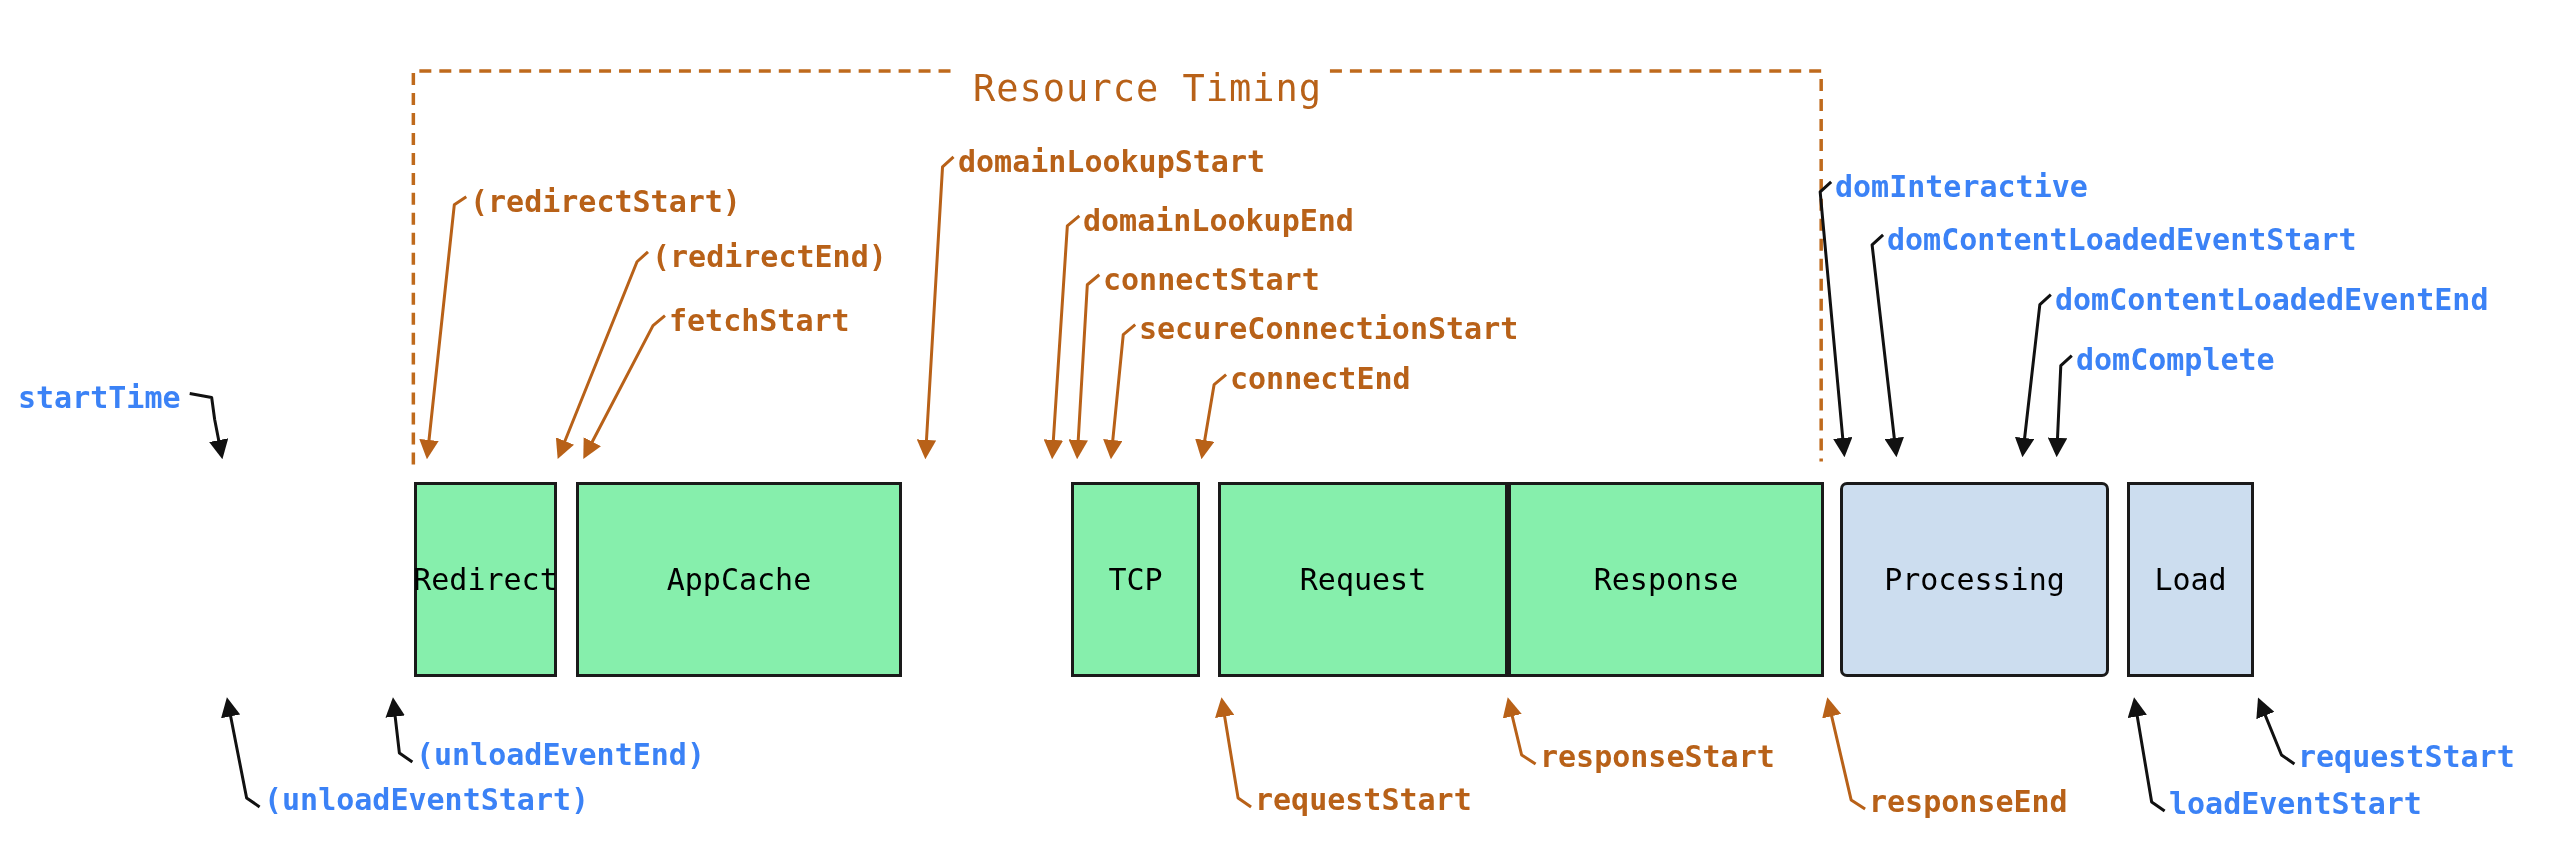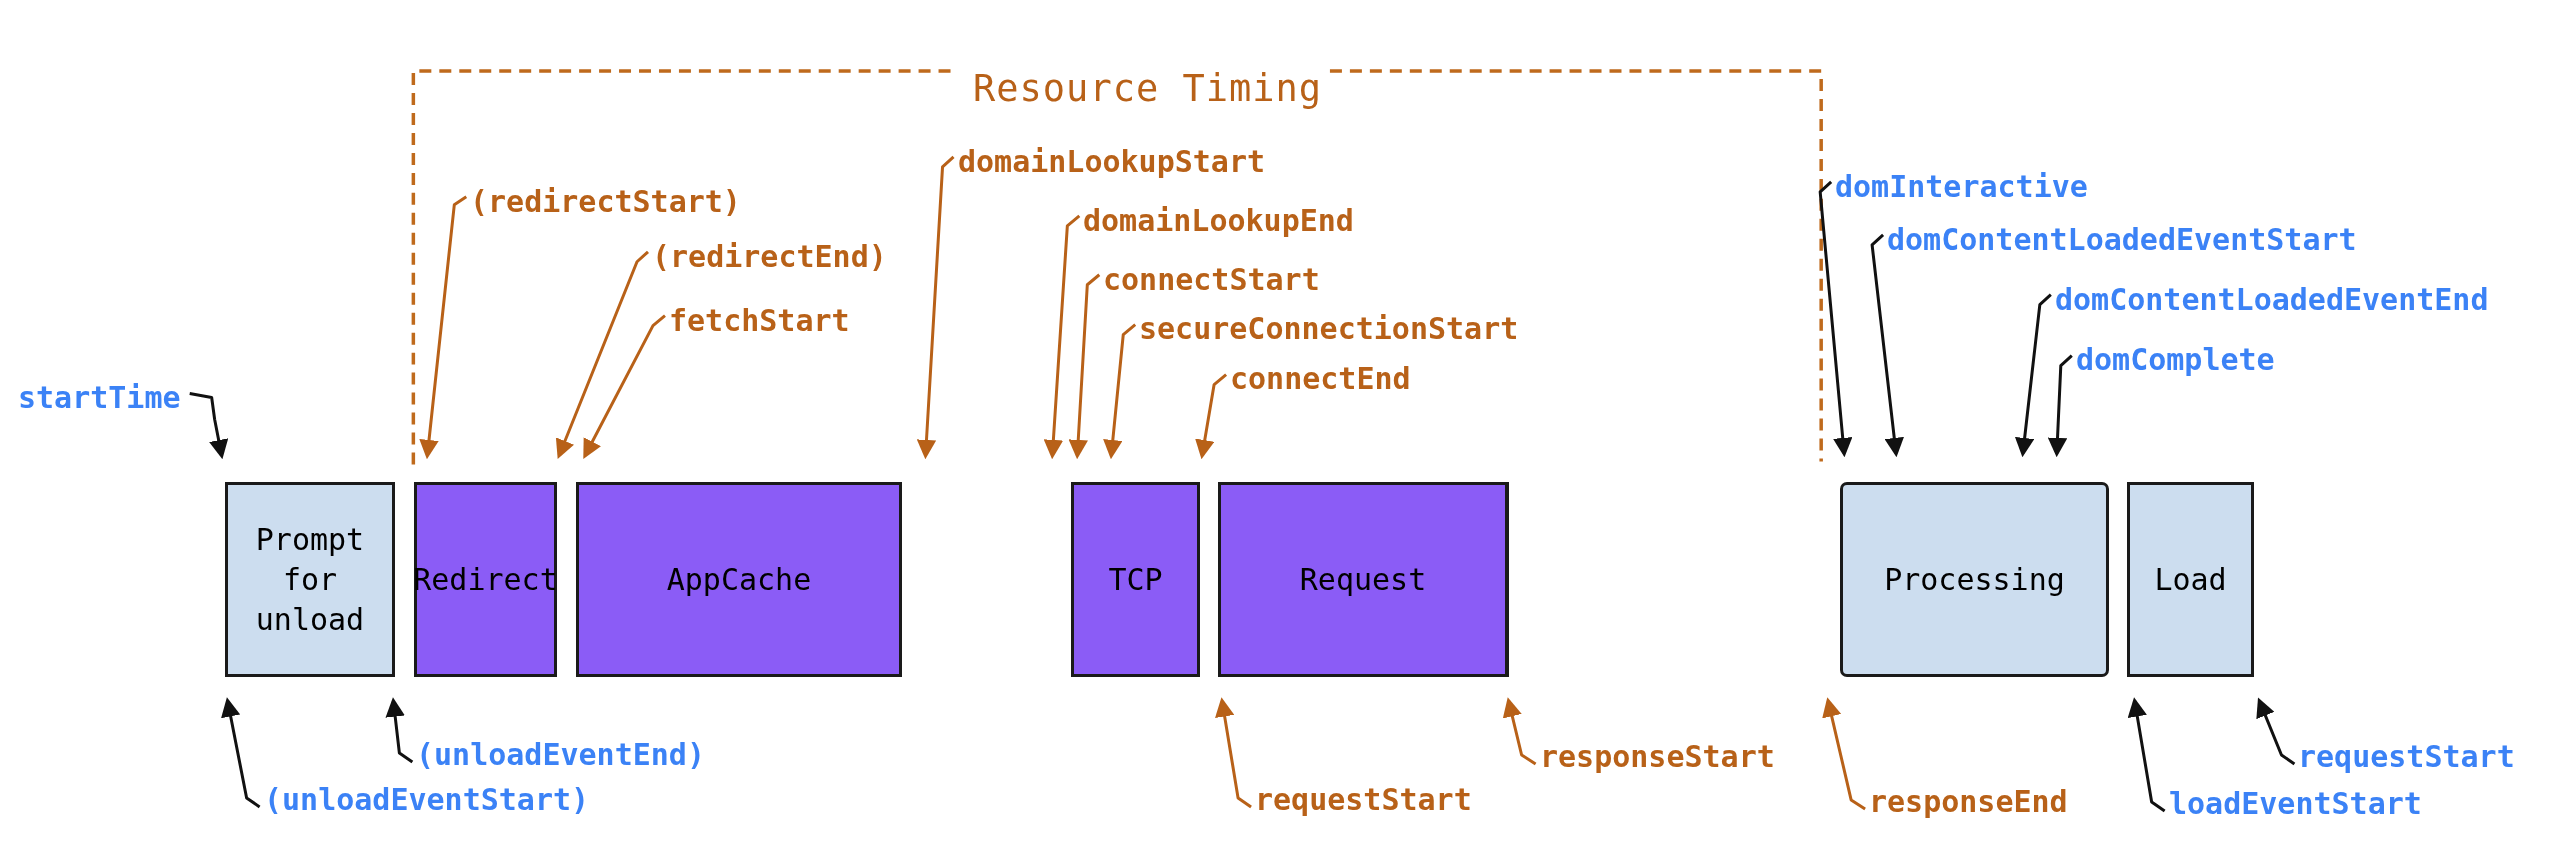--- a/index.html
+++ b/index.html
@@ -6,21 +6,21 @@
   #stage{
     position:relative;width:2576px;height:867px;background:#ffffff;overflow:hidden;
     font-family:"DejaVu Sans Mono","Liberation Mono",monospace;
   }
   #overlay{position:absolute;left:0;top:0;width:2576px;height:867px;}
   .box{
     position:absolute;top:482px;height:195px;box-sizing:border-box;
     border:3px solid #1a1a1a;display:flex;align-items:center;justify-content:center;
     text-align:center;font-size:30px;line-height:40px;color:#000;white-space:pre-line;
   }
-  .box.yellow{background:#8b5cf6;}
+  .box.yellow{background:#86efac;}
   .box.blue{background:#ccddef;}
   .divider{position:absolute;top:482px;height:195px;width:3px;background:#1a1a1a;}
   .lbl{
     position:absolute;transform:translateY(-52%);white-space:nowrap;
     font-size:30px;font-weight:700;line-height:1;letter-spacing:0px;
   }
   .lbl.orange{color:#b86118;}
   .lbl.black{color:#3b82f6;text-align:right;}
   #rt-title{
     position:absolute;transform:translateY(-52%);white-space:nowrap;
@@ -110,27 +110,25 @@
     <g>
         <polyline class="ar-o" points="1538,765 1524,756 1511,702" marker-end="url(#ah-o)"></polyline>
       </g>
     <g>
         <polyline class="ar-o" points="1868,810 1854,801 1831,702" marker-end="url(#ah-o)"></polyline>
       </g>
   </svg>
 
   <div id="rt-title" style="left:973px;top:70px;margin-top:19px;">Resource Timing</div>
 
-  <div class="box blue" style="left:225px;width:170px;">Prompt
-for
-unload</div>
   <div class="box yellow" style="left:414px;width:143px;">Redirect</div>
   <div class="box yellow" style="left:576px;width:326px;">AppCache</div>
   <div class="box yellow" style="left:1071px;width:129px;">TCP</div>
   <div class="box yellow" style="left:1218px;width:290px;text-align:center;">Request</div>
+  <div class="box yellow" style="left:1508px;width:316px;">Response</div>
   <div class="divider" style="left:1506px;"></div>
   <div class="box blue" style="left:1840px;width:269px;border-radius:7px;">Processing</div>
   <div class="box blue" style="left:2127px;width:127px;">Load</div>
 
   <div class="lbl black" style="left:18px;top:399px;">startTime</div>
   <div class="lbl black" style="left:1835px;top:188px;">domInteractive</div>
   <div class="lbl black" style="left:1887px;top:241px;">domContentLoadedEventStart</div>
   <div class="lbl black" style="left:2055px;top:301px;">domContentLoadedEventEnd</div>
   <div class="lbl black" style="left:2076px;top:361px;">domComplete</div>
 

